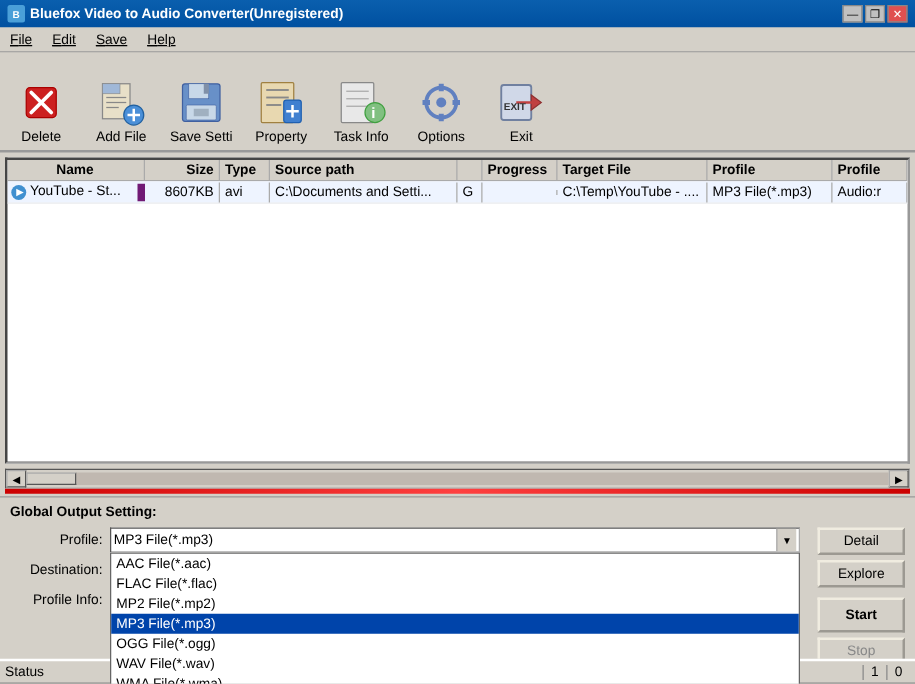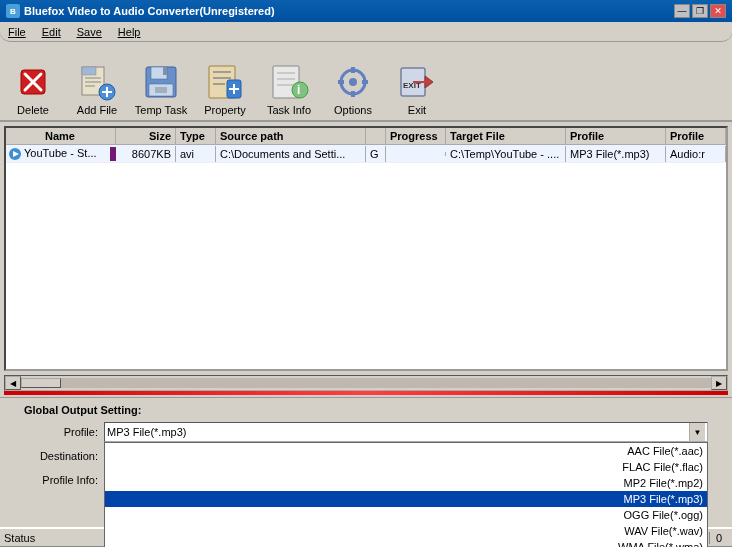--- a/index.html
+++ b/index.html
@@ -55,21 +55,20 @@
 
     
     .menu-bar {
       background: #d4d0c8;
       border-bottom: 1px solid #999;
       padding: 2px 4px;
       display: flex;
       gap: 8px;
       height: 20px;
       align-items: center;
-      border-radius: 10px;
     }
     .menu-item {
       padding: 1px 4px;
       cursor: pointer;
       font-size: 11px;
       text-decoration: underline;
     }
     .menu-item:first-letter { text-decoration: underline; }
 
     
@@ -179,21 +178,21 @@
     .scroll-thumb {
       width: 40px;
       height: 10px;
       background: #d4d0c8;
       border: 1px outset #aaa;
     }
 
     
     .bottom-panel {
       background: #d4d0c8;
-      padding: 6px 24px;
+      padding: 6px 8px;
       border-top: 1px solid #999;
       margin-top: 2px;
     }
     .global-settings-title {
       font-size: 11px;
       font-weight: bold;
       margin-bottom: 6px;
     }
     .settings-row {
       display: flex;
@@ -241,21 +240,20 @@
       width: 100%;
       background: white;
       border: 1px solid #666;
       z-index: 100;
       font-size: 11px;
     }
     .dropdown-item {
       padding: 2px 4px;
       cursor: pointer;
       white-space: nowrap;
-      text-align: right;
     }
     .dropdown-item.highlighted {
       background: #0044aa;
       color: white;
     }
 
     .text-input {
       width: 100%;
       height: 20px;
       border: 1px inset #aaa;
@@ -392,21 +390,21 @@
     <div class="toolbar-btn">
       <div class="toolbar-icon">
         <svg width="40" height="40" viewBox="0 0 40 40">
           <rect x="5" y="5" width="30" height="30" rx="2" fill="#6890c8" stroke="#4060a0" stroke-width="1"></rect>
           <rect x="10" y="5" width="16" height="12" fill="#c8d8e8" stroke="#4060a0" stroke-width="0.5"></rect>
           <rect x="22" y="5" width="4" height="8" fill="#8090a8"></rect>
           <rect x="8" y="22" width="24" height="12" rx="1" fill="#c8d8e8" stroke="#4060a0" stroke-width="0.5"></rect>
           <rect x="14" y="25" width="12" height="6" fill="#a0b0c0"></rect>
         </svg>
       </div>
-      <span class="toolbar-label">Temp Task</span>
+      <span class="toolbar-label">Save Setti</span>
     </div>
 
     <div class="toolbar-btn">
       <div class="toolbar-icon">
         <svg width="40" height="40" viewBox="0 0 40 40">
           <rect x="4" y="4" width="26" height="32" rx="1" fill="#e8d8b0" stroke="#a08040" stroke-width="1"></rect>
           <line x1="8" y1="10" x2="26" y2="10" stroke="#888" stroke-width="1.5"></line>
           <line x1="8" y1="16" x2="26" y2="16" stroke="#888" stroke-width="1.5"></line>
           <line x1="8" y1="22" x2="20" y2="22" stroke="#888" stroke-width="1.5"></line>
           <rect x="22" y="18" width="14" height="18" rx="2" fill="#4080d0" stroke="#2060b0" stroke-width="1"></rect>
@@ -536,20 +534,28 @@
         </div>
 
         <div class="settings-row">
           <span class="settings-label">Profile Info:</span>
           <div class="settings-control">
             <input type="text" class="text-input" value="" style="">
           </div>
         </div>
       </div>
 
+      <div class="right-buttons">
+        <div style="display:flex;flex-direction:column;gap:4px;align-items:stretch">
+          <button class="action-btn">Detail</button>
+          <button class="action-btn">Explore</button>
+        </div>
+        <button class="action-btn" style="background:#d4d0c8;font-weight:bold;height:28px;margin-top:4px;">Start</button>
+        <button class="action-btn disabled">Stop</button>
+      </div>
     </div>
   </div>
 
   <div class="status-bar">
     <span class="status-text">Status</span>
     <span class="status-count">1</span>
     <span class="status-count2">0</span>
   </div>
 </div>
 

